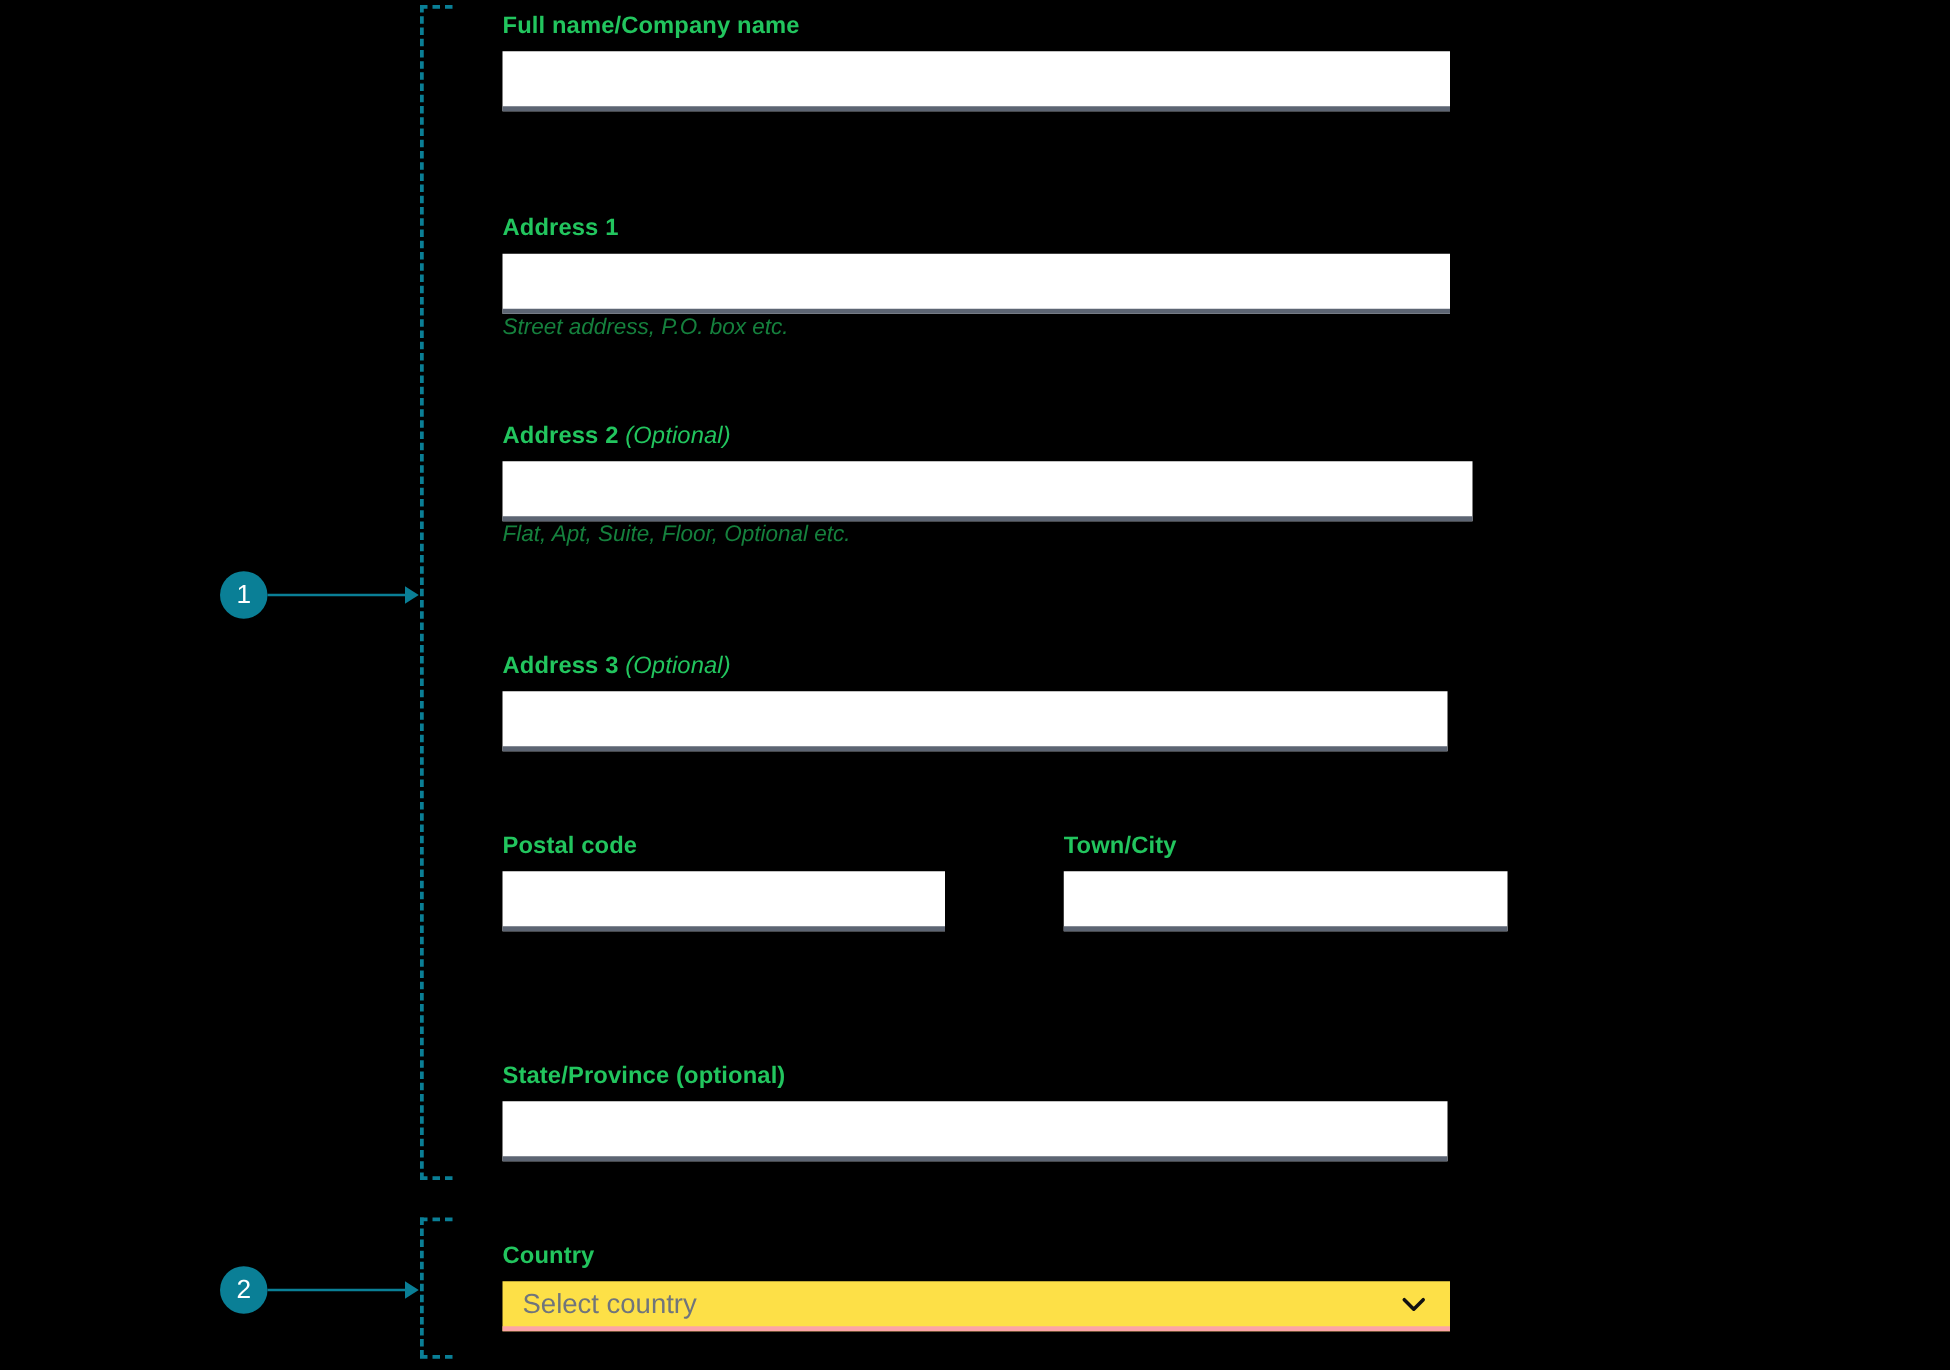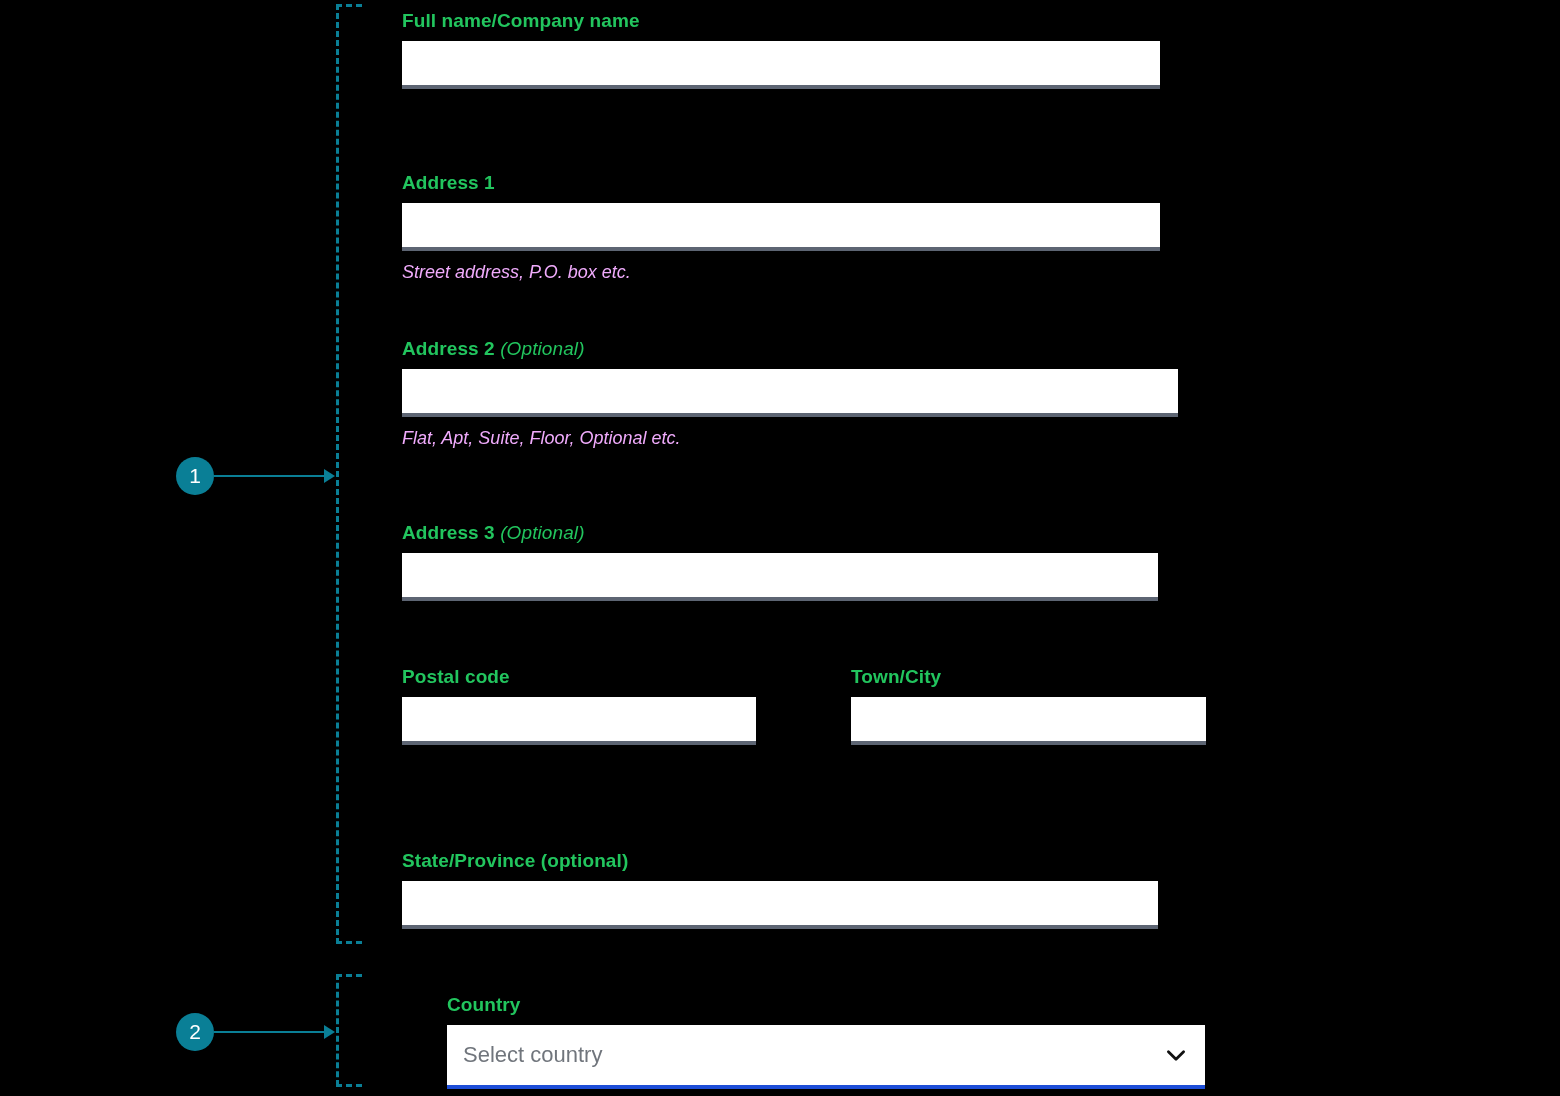--- a/index.html
+++ b/index.html
@@ -86,38 +86,37 @@
     width: 100%;
     box-sizing: border-box;
     display: block;
     padding: 0 12px;
     font-size: 19px;
     font-family: "Liberation Sans", "DejaVu Sans", sans-serif;
     color: #222222;
     outline: none;
   }
   .hint {
-    color: #f0abfc;
+    color: #15803d;
     font-size: 18px;
     font-style: italic;
-    margin-top: 11px;
     white-space: nowrap;
   }
 
   
   .select-wrap {
     position: relative;
     width: 100%;
     height: 52px;
   }
   .select-box {
-    background: #ffffff;
+    background: #fde047;
     border: none;
-    border-bottom: 4px solid #1d4ed8;
-    height: 64px;
+    border-bottom: 4px solid #fca5a5;
+    height: 40px;
     width: 100%;
     box-sizing: border-box;
     display: flex;
     align-items: center;
     padding: 0 16px;
   }
   .select-value {
     color: #70757c;
     font-size: 22px;
     font-family: "Liberation Sans", "DejaVu Sans", sans-serif;
@@ -197,21 +196,21 @@
     <input class="input" type="text" value="" placeholder="" style="">
   </div>
 
   <div class="field" style="left:0; top:850px; width:756px;">
     <div class="label">
       <span>State/Province (optional)</span>
     </div>
     <input class="input" type="text" value="" placeholder="" style="">
   </div>
 
-  <div class="field" style="left:0; top:994px; width:758px;margin-left:45px;">
+  <div class="field" style="left:0; top:994px; width:758px;">
     <div class="label">
       <span>Country</span>
     </div>
     <div class="select-wrap">
       <div class="select-box">
         <span class="select-value">Select country</span>
         <svg class="chevron" viewBox="0 0 24 24" fill="none" stroke="#111111" stroke-width="2.6" stroke-linecap="round" stroke-linejoin="round">
           <polyline points="5,9 12,16 19,9"></polyline>
         </svg>
       </div>

